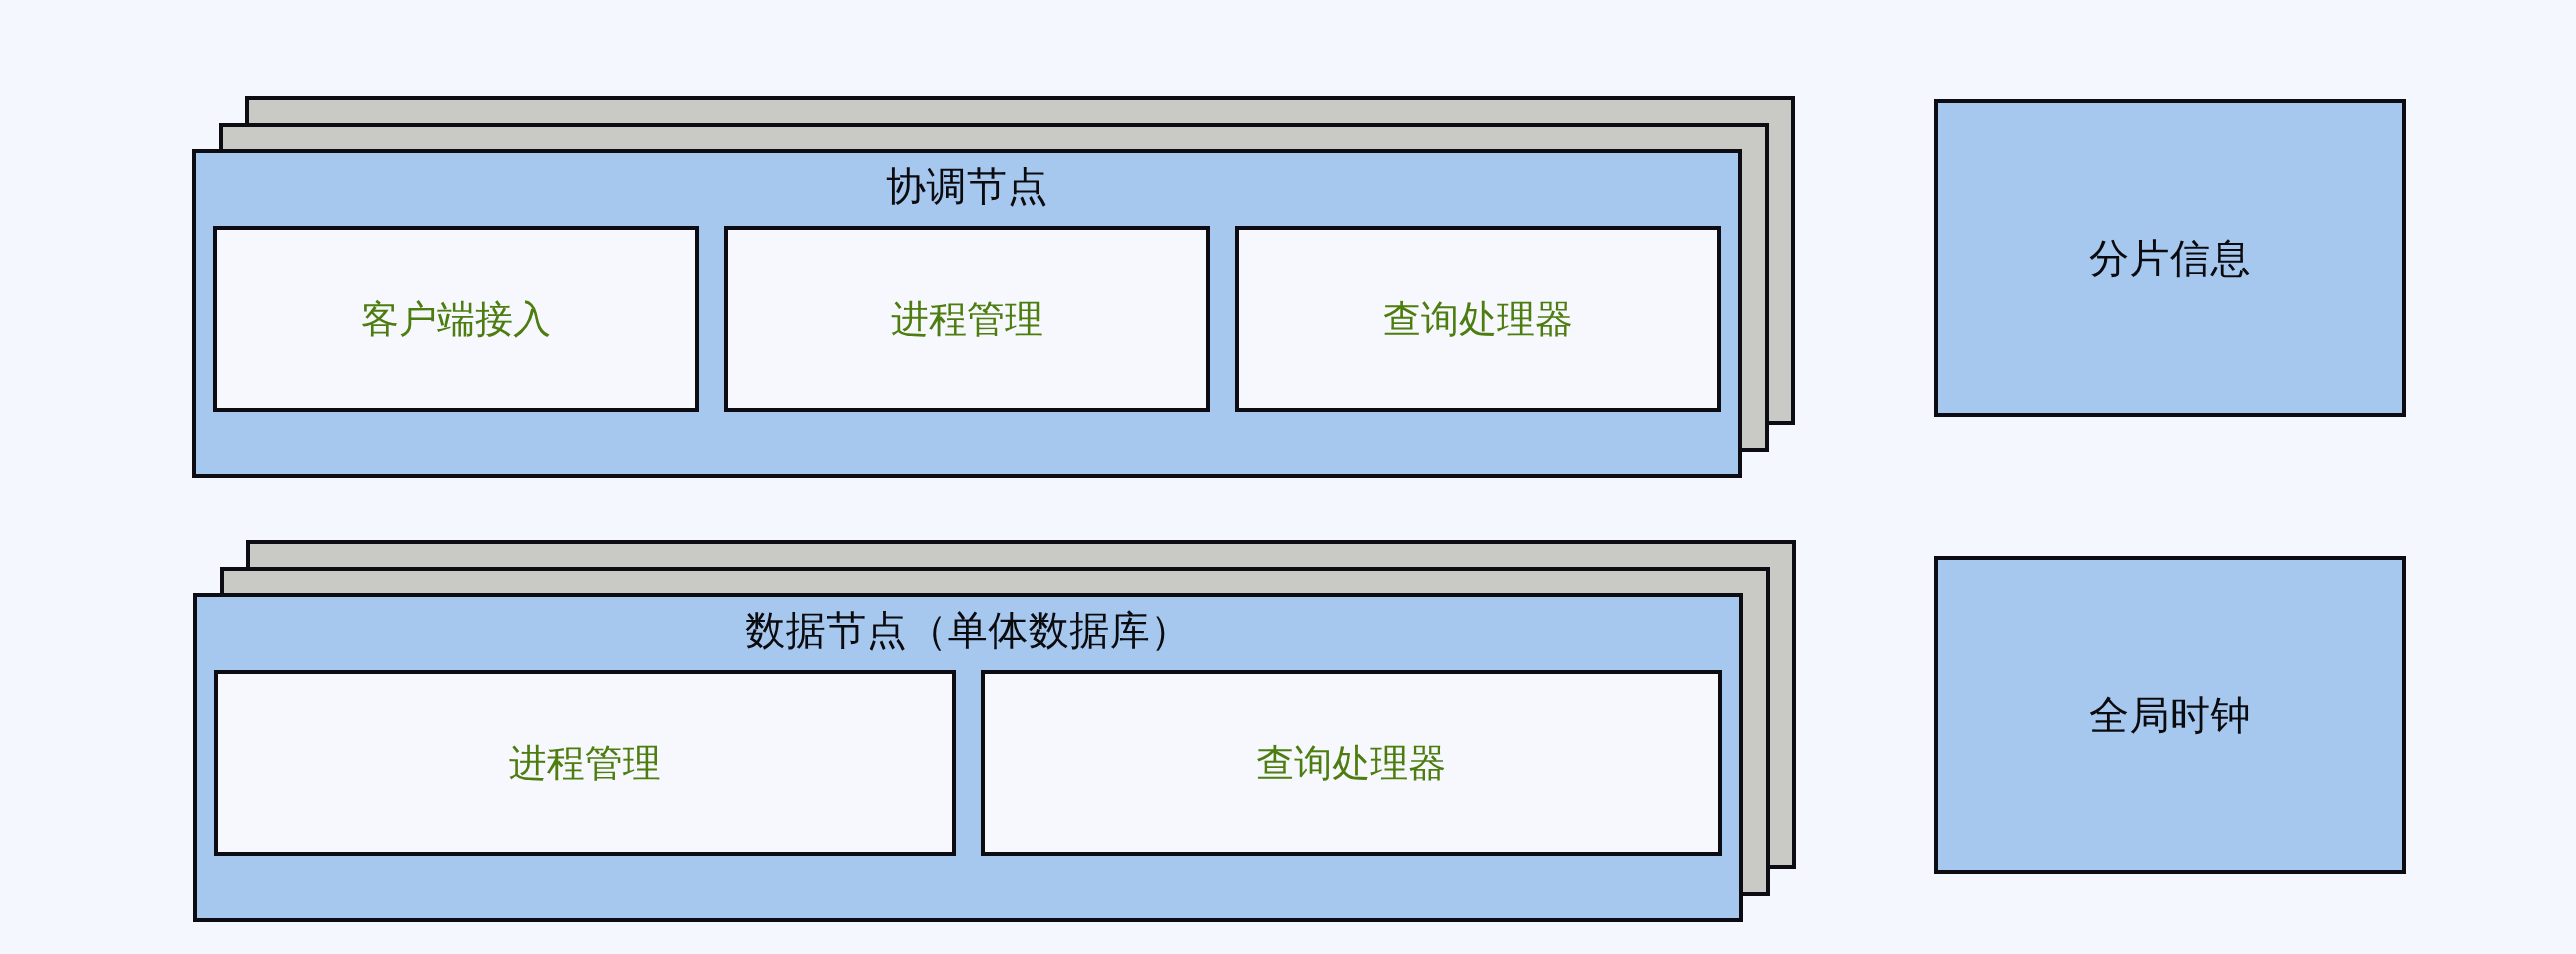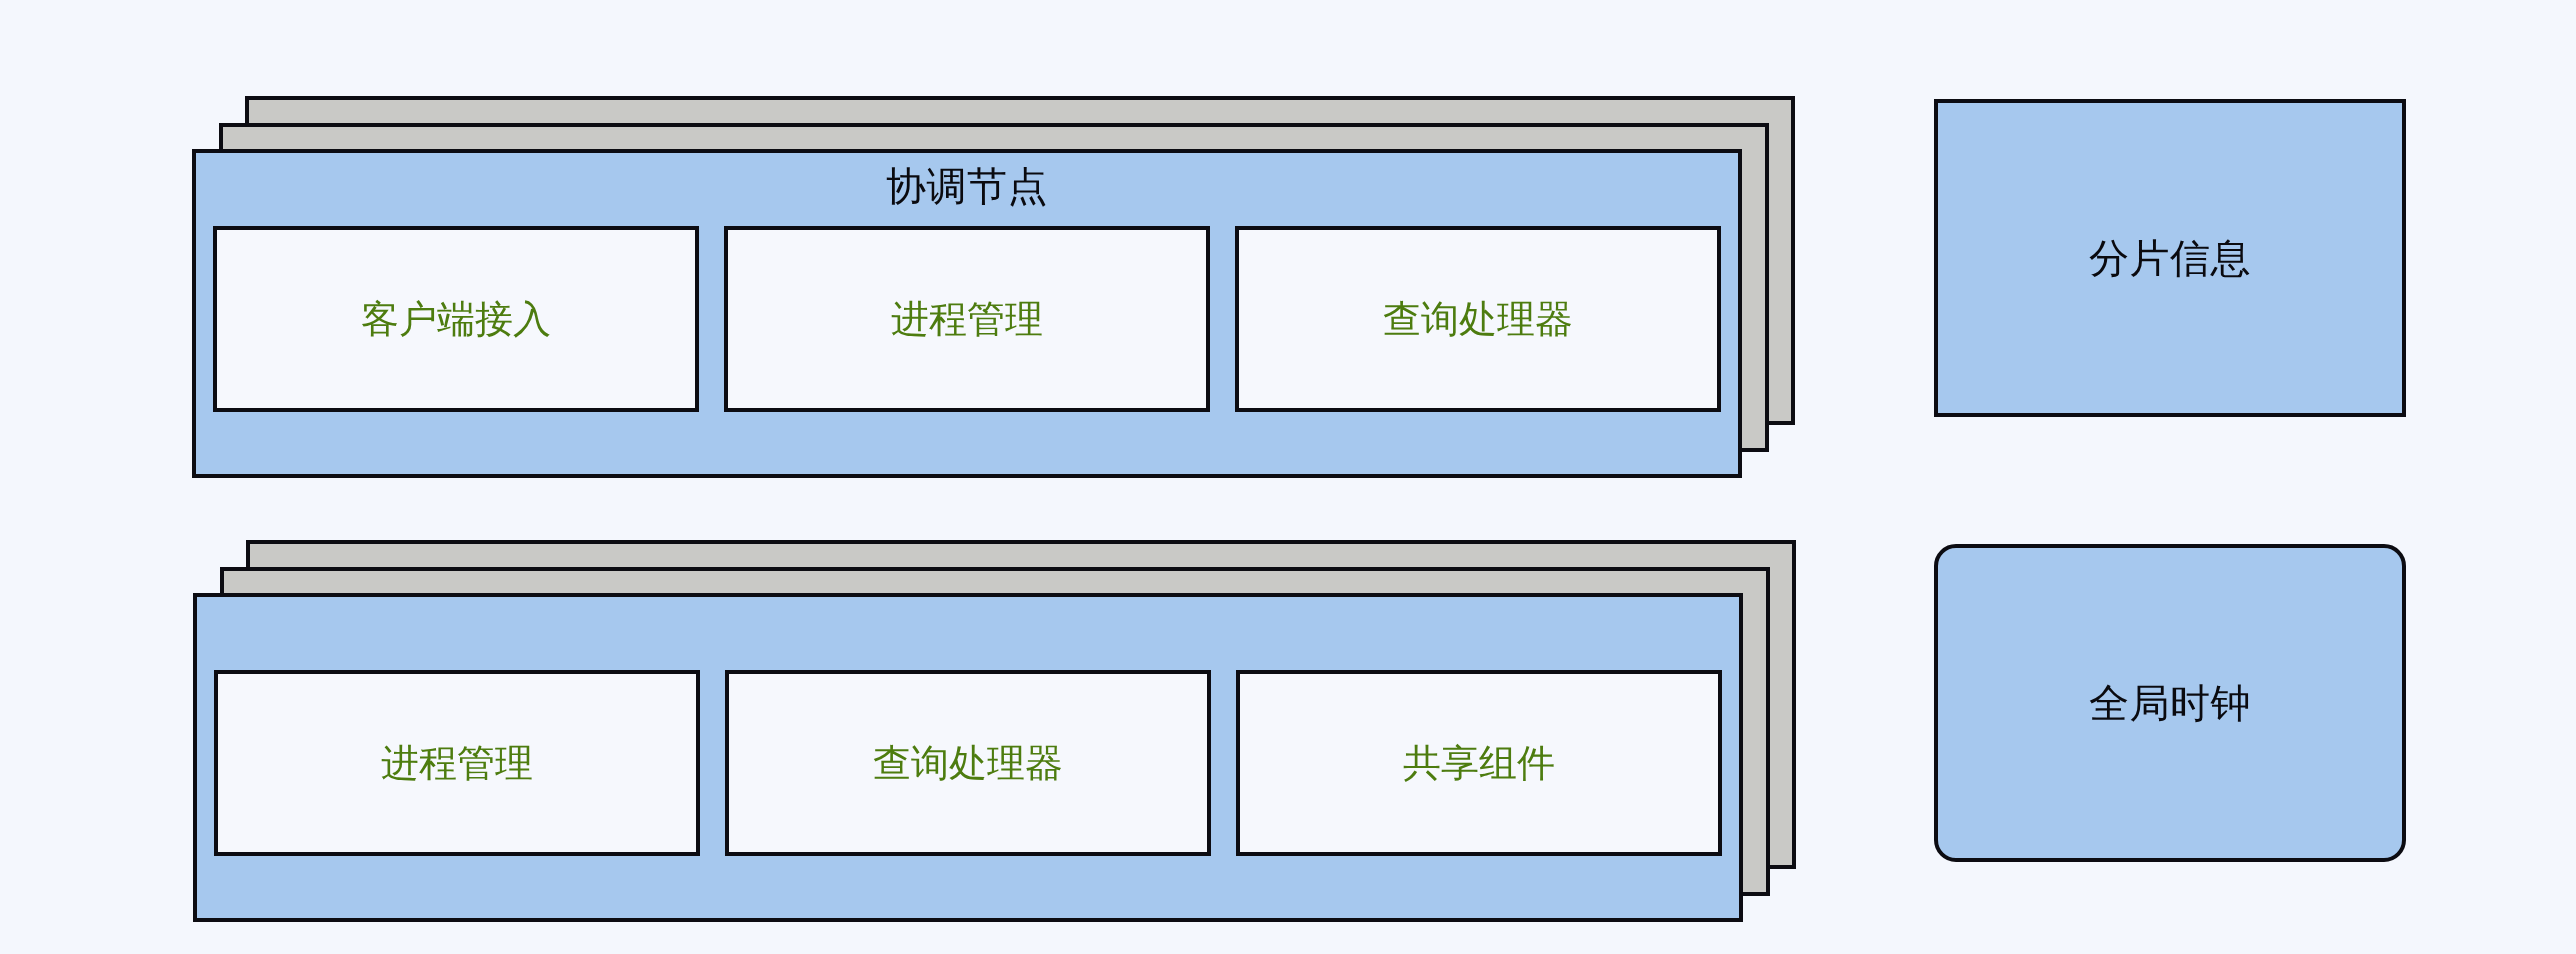--- a/index.html
+++ b/index.html
@@ -120,26 +120,26 @@
         <div class="component-box">进程管理</div>
         <div class="component-box">查询处理器</div>
       </div>
     </div>
   </div>
 
   <div class="node-stack" style="left:193px; top:540px;">
     <div class="stack-shadow back"></div>
     <div class="stack-shadow mid"></div>
     <div class="node-panel">
+      <div class="node-title">数据节点（单体数据库）</div>
       <div class="component-row">
         <div class="component-box">进程管理</div>
         <div class="component-box">查询处理器</div>
-        <div class="component-box">共享组件</div>
       </div>
     </div>
   </div>
 
   <div class="side-box" style="left:1934px; top:99px;">分片信息</div>
 
-  <div class="side-box" style="left:1934px; top:544px;border-radius:22px;">全局时钟</div>
+  <div class="side-box" style="left:1934px; top:556px;">全局时钟</div>
 
 </div>
 
 
 </body></html>

